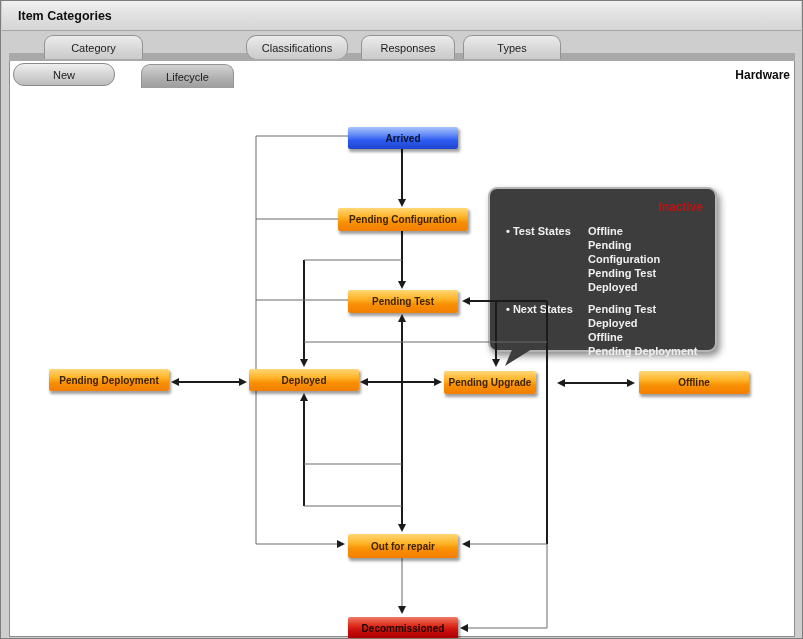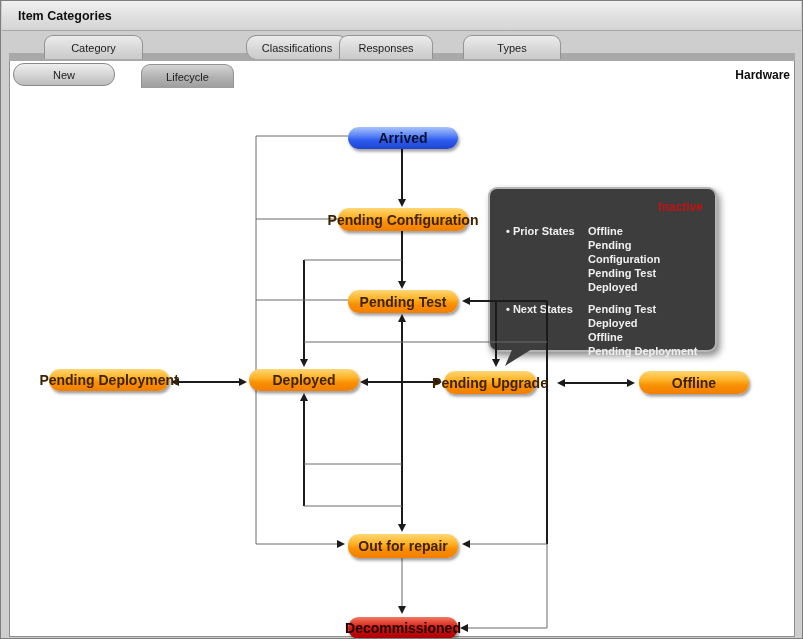--- a/index.html
+++ b/index.html
@@ -21,22 +21,22 @@
   
   .graybar{position:absolute;left:8px;top:52px;width:786px;height:8px;background:#a9a9a9;z-index:5;}
   .content{position:absolute;left:8px;top:60px;width:786px;height:576px;background:#ffffff;
            border:1px solid #8e8e8e;border-top:none;box-sizing:border-box;z-index:1;}
   .btn-new{position:absolute;left:12px;top:62px;width:100px;height:21px;border:1px solid #8a8a8a;
            border-radius:11px;background:linear-gradient(180deg,#f0f0f0 0%,#d3d3d3 55%,#bdbdbd 100%);
            display:flex;align-items:center;justify-content:center;font-size:11px;color:#222;z-index:7;}
   .hw-label{position:absolute;right:12px;top:67px;font-size:12px;font-weight:bold;color:#0d0d0d;z-index:7;}
   
   .diagram-svg{position:absolute;left:0;top:0;z-index:3;}
-  .node{position:absolute;border-radius:11px;display:flex;align-items:center;justify-content:center;
-        font-size:14px;font-weight:bold;white-space:nowrap;z-index:4;
+  .node{position:absolute;border-radius:2px;display:flex;align-items:center;justify-content:center;
+        font-size:10px;font-weight:bold;white-space:nowrap;z-index:4;
         box-shadow:1.5px 2.5px 3px rgba(0,0,0,0.38);cursor:default;}
   .node.orange{background:linear-gradient(180deg,#ffd775 0%,#ffb52a 38%,var(--state-orange,#f89004) 62%,#f37e00 100%);color:#3f2300;}
   .node.blue{background:linear-gradient(180deg,#a8c4fb 0%,#5b83f5 40%,var(--state-blue,#2d5cf0) 60%,#1f44cf 100%);color:#04102e;}
   .node.red{background:linear-gradient(180deg,#f07a66 0%,#dd2b1a 40%,var(--state-red,#c60b0b) 65%,#a80000 100%);color:#1c0000;}
   
   .tooltip{position:absolute;background:#3d3d3d;border:2px solid #b4b4b4;border-radius:9px;
            box-sizing:border-box;z-index:2;box-shadow:3px 4px 7px rgba(0,0,0,0.45);
            padding:11px 12px 8px 16px;}
   .tooltip .tt-title{color:var(--tooltip-title,#c11212);font-size:12px;font-weight:bold;margin-bottom:10px;text-align:right;}
   .tt-row{display:flex;margin-bottom:8px;}
@@ -50,37 +50,37 @@
 
 <div class="screen">
   <div class="titlebar">
     <span class="title">Item Categories</span>
   </div>
 
   <div id="tabs-root">
       <div class="tab" style="left: 43px; width: 99px;">Category</div>
       <div class="tab selected" style="left: 140px; width: 93px; margin-top: 29px;">Lifecycle</div>
       <div class="tab" style="left: 245px; width: 102px; border-radius: 10px;">Classifications</div>
-      <div class="tab" style="left: 338px; width: 94px;">Responses</div>
+      <div class="tab" style="left: 360px; width: 94px;">Responses</div>
       <div class="tab" style="left: 462px; width: 98px;">Types</div>
     </div>
 
   <div class="graybar"></div>
   <div class="content"></div>
 
   <div class="btn-new">
     <span>New</span>
   </div>
   <div class="hw-label">Hardware</div>
 
   <div class="tooltip" id="tooltip-root" style="left: 487px; top: 186px; width: 229px; height: 165px;">
     <div class="tt-title">Inactive</div>
     <div id="tooltip-rows">
         <div class="tt-row">
-          <div class="tt-label">• Prior States</div>
+          <div class="tt-label">• Test States</div>
           <div class="tt-values">
             <div>Offline</div>
             <div>Pending Configuration</div>
             <div>Pending Test</div>
             <div>Deployed</div>
           </div>
         </div>
         <div class="tt-row">
           <div class="tt-label">• Next States</div>
           <div class="tt-values">

